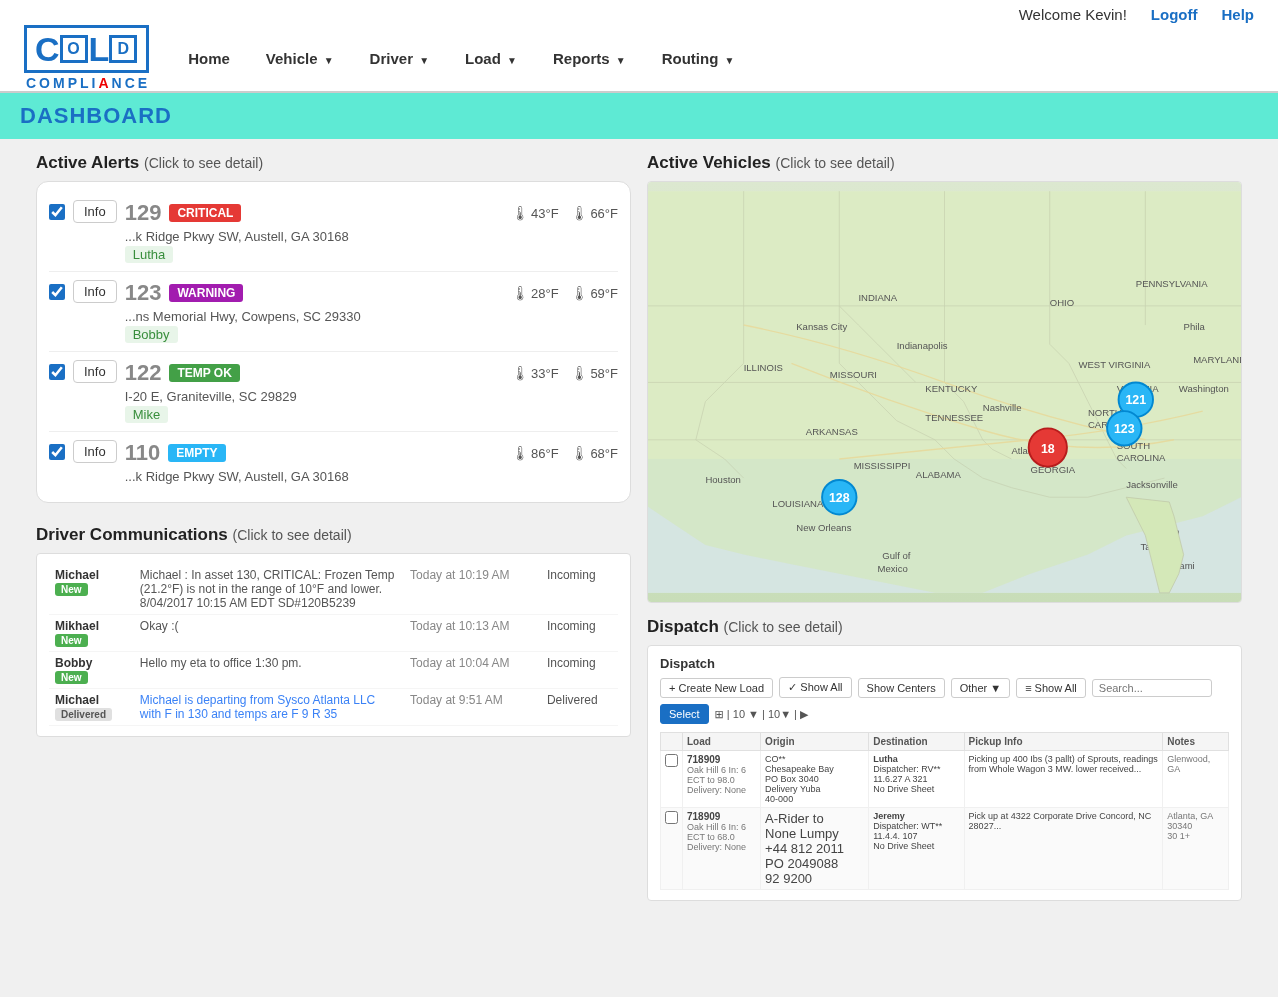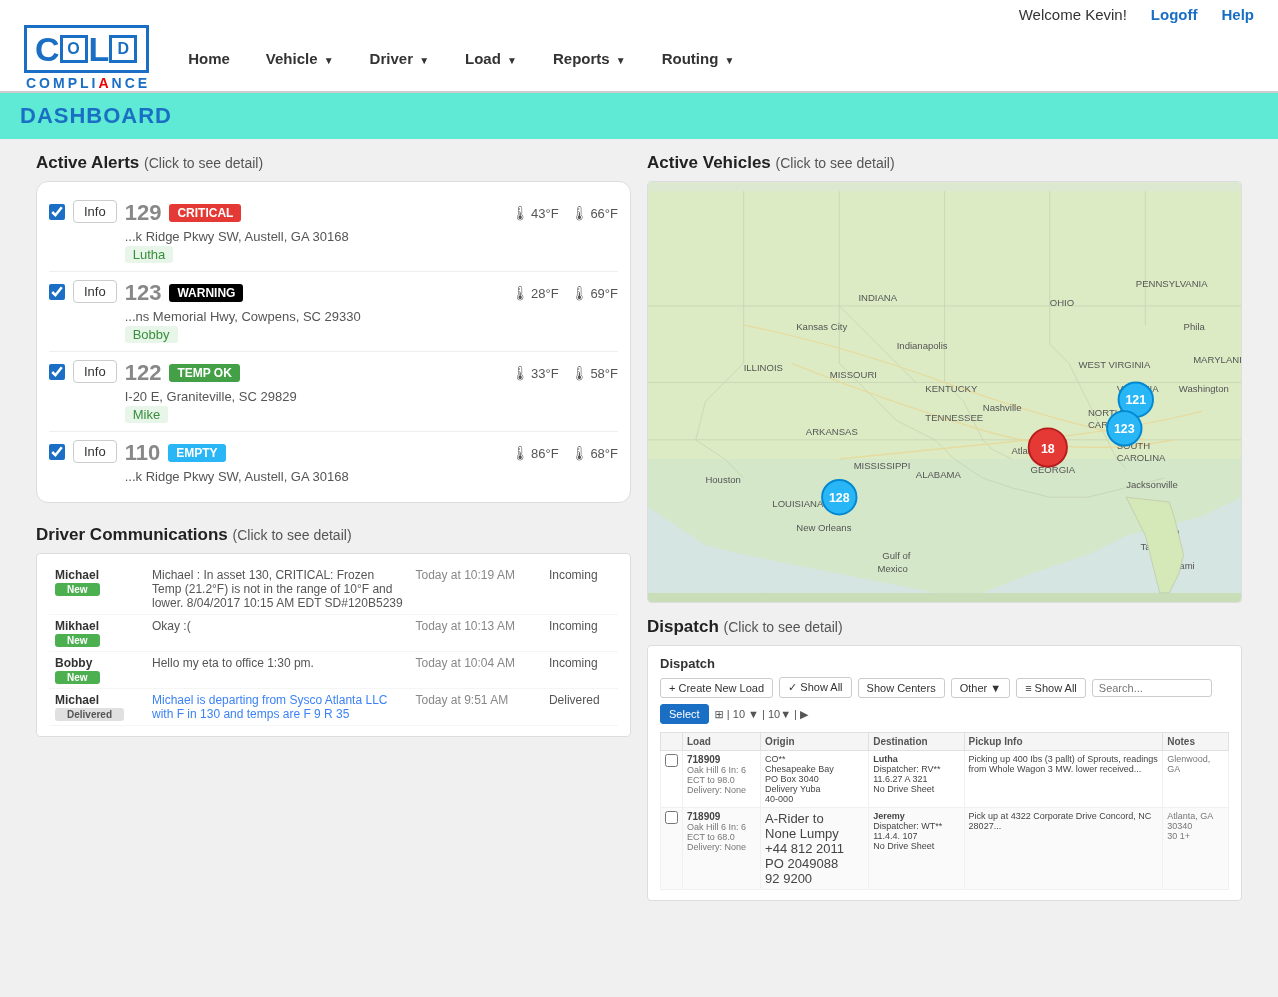--- a/index.html
+++ b/index.html
@@ -26,38 +26,38 @@
     .alerts-panel { background: #fff; border: 1px solid #ddd; border-radius: 12px; padding: 10px 12px; }
     .alert-item { display: flex; align-items: flex-start; gap: 8px; border-bottom: 1px solid #eee; padding: 8px 0; }
     .alert-item:last-child { border-bottom: none; }
     .alert-checkbox { margin-top: 4px; width: 16px; height: 16px; accent-color: #1a6fc4; cursor: pointer; }
     .info-btn { background: #fff; border: 1px solid #ccc; border-radius: 4px; padding: 3px 10px; font-size: 13px; cursor: pointer; color: #333; white-space: nowrap; }
     .alert-details { flex: 1; }
     .alert-top { display: flex; align-items: center; gap: 8px; }
     .alert-num { font-size: 22px; color: #888; font-weight: 600; }
     .badge { padding: 2px 8px; border-radius: 3px; font-size: 12px; font-weight: 700; color: #fff; }
     .badge-critical { background: #e53935; }
-    .badge-warning { background: #000000; }
+    .badge-warning { background: #a21caf; }
     .badge-tempok { background: #43a047; }
     .badge-empty { background: #29b6f6; color: #fff; }
     .temp-info { display: flex; gap: 12px; margin-left: auto; font-size: 13px; color: #555; }
     .temp-item { display: flex; align-items: center; gap: 2px; }
     .thermo-icon { font-size: 14px; }
     .alert-address { color: #555; font-size: 13px; margin-top: 3px; }
     .alert-driver { display: inline-block; background: #e8f5e9; border-radius: 3px; padding: 1px 8px; font-size: 13px; color: #388e3c; margin-top: 2px; }
 
     
     .map-panel { background: #fff; border: 1px solid #ddd; border-radius: 4px; overflow: hidden; }
     .map-container { width: 100%; height: 420px; position: relative; background: #e8f0d8; overflow: hidden; }
 
     
     .comms-panel { background: #fff; border: 1px solid #ddd; border-radius: 4px; padding: 10px 12px; }
     .comms-table { width: 100%; border-collapse: collapse; font-size: 12px; }
     .comms-table td { padding: 4px 6px; border-bottom: 1px solid #f5f5f5; vertical-align: top; }
-    .msg-badge { display: inline-block; padding: 1px 12px; border-radius: 3px; font-size: 10px; font-weight: 700; }
+    .msg-badge { display: inline-block; padding: 1px 6px; border-radius: 3px; font-size: 10px; font-weight: 700; }
     .msg-new { background: #4caf50; color: #fff; }
 
     
     .dispatch-panel { background: #fff; border: 1px solid #ddd; border-radius: 4px; padding: 10px 12px; font-size: 11px; }
     .dispatch-toolbar { display: flex; align-items: center; gap: 6px; margin-bottom: 8px; flex-wrap: wrap; }
     .dispatch-btn { padding: 3px 8px; background: #fff; border: 1px solid #ccc; border-radius: 3px; font-size: 11px; cursor: pointer; color: #333; }
     .dispatch-btn-blue { background: #1a6fc4; color: #fff; border-color: #1a6fc4; }
     .dispatch-search { padding: 2px 6px; border: 1px solid #ccc; border-radius: 3px; font-size: 11px; flex: 1; max-width: 120px; }
     .dispatch-table { width: 100%; border-collapse: collapse; font-size: 10px; }
     .dispatch-table th { background: #f5f5f5; padding: 3px 4px; border: 1px solid #e0e0e0; color: #555; text-align: left; }

